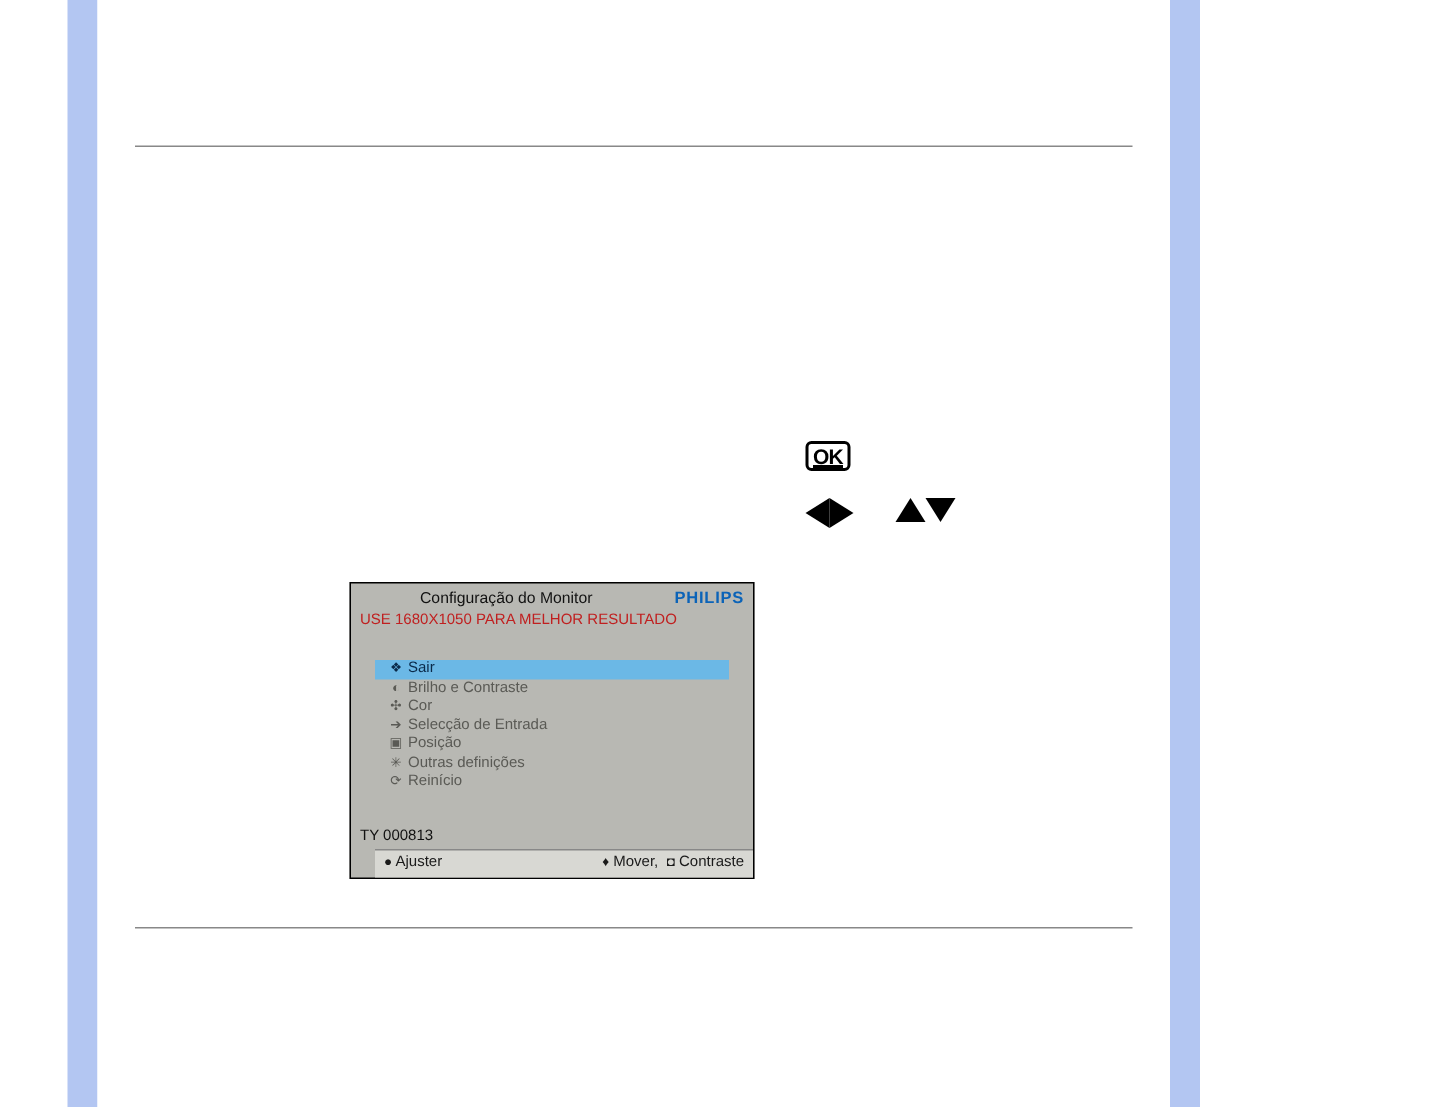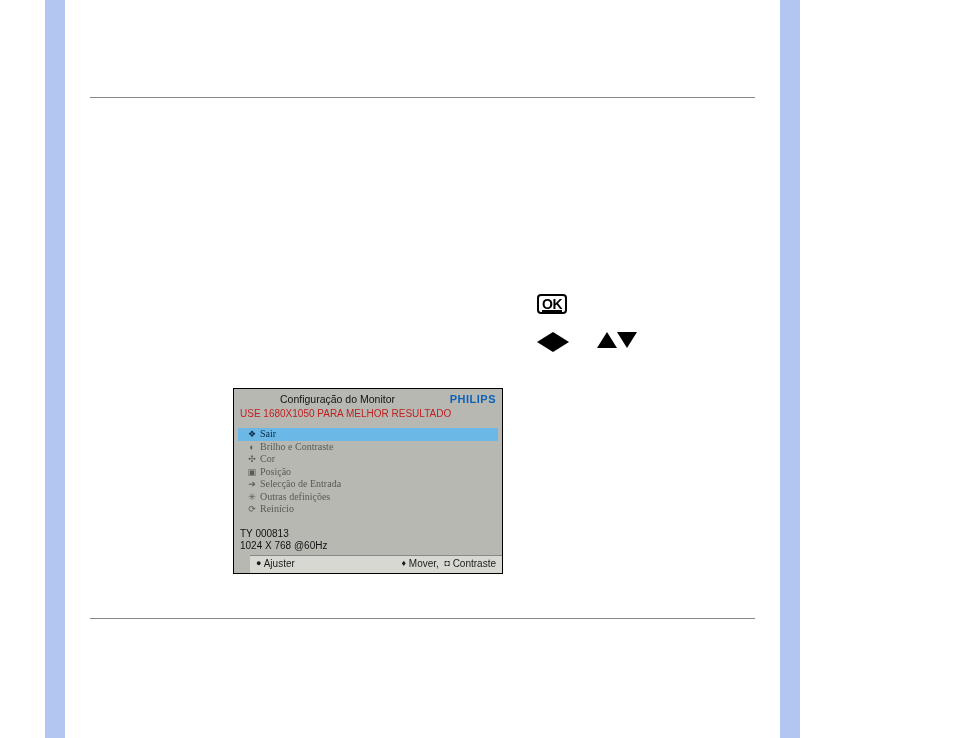--- a/index.html
+++ b/index.html
@@ -68,23 +68,22 @@
   }
   .osd .title { font-size: 10.5px; color: #111; }
   .osd .brand { color: #0b63b8; font-weight: bold; font-size: 11px; letter-spacing: 0.5px; }
   .osd .recommend {
     color: #c02020;
     font-size: 10px;
     padding: 0 16px 2px 6px;
   }
   .osd ul {
     list-style: none;
-    margin: 4px;
+    margin: 16px;
     padding: 2px 6px 3px 6px;
-    font-family: Liberation Serif, serif;
   }
   .osd ul li {
     padding: 0 0 0 2px;
     color: #5a5a55;
     font-size: 10px;
   }
   .osd ul li .glyph {
     display: inline-block;
     width: 12px;
     text-align: center;
@@ -181,28 +180,27 @@
     <div class="osd">
       <div class="hdr-row">
         <span class="title">Configuração do Monitor</span>
         <span class="brand">PHILIPS</span>
       </div>
       <div class="recommend">USE 1680X1050 PARA MELHOR RESULTADO</div>
       <ul>
           <li class="selected"><span class="glyph">❖</span><span>Sair</span></li>
           <li><span class="glyph">◐</span><span>Brilho e Contraste</span></li>
           <li><span class="glyph">✣</span><span>Cor</span></li>
+          <li><span class="glyph">➔</span><span>Selecção de Entrada</span></li>
           <li><span class="glyph">▣</span><span>Posição</span></li>
-          <li><span class="glyph">➔</span><span>Selecção de Entrada</span></li>
           <li><span class="glyph">✳</span><span>Outras definições</span></li>
           <li><span class="glyph">⟳</span><span>Reinício</span></li>
         </ul>
       <div class="info">
         <div>TY 000813</div>
-        <div>1024 X 768 @60Hz</div>
       </div>
       <div class="footer">
         <span>
           <span class="bullet">●</span> <span>Ajuster</span>
         </span>
         <span>
           <span class="bullet">♦</span> <span>Mover,</span>
           &nbsp;<span class="bullet">◘</span> <span>Contraste</span>
         </span>
       </div>

